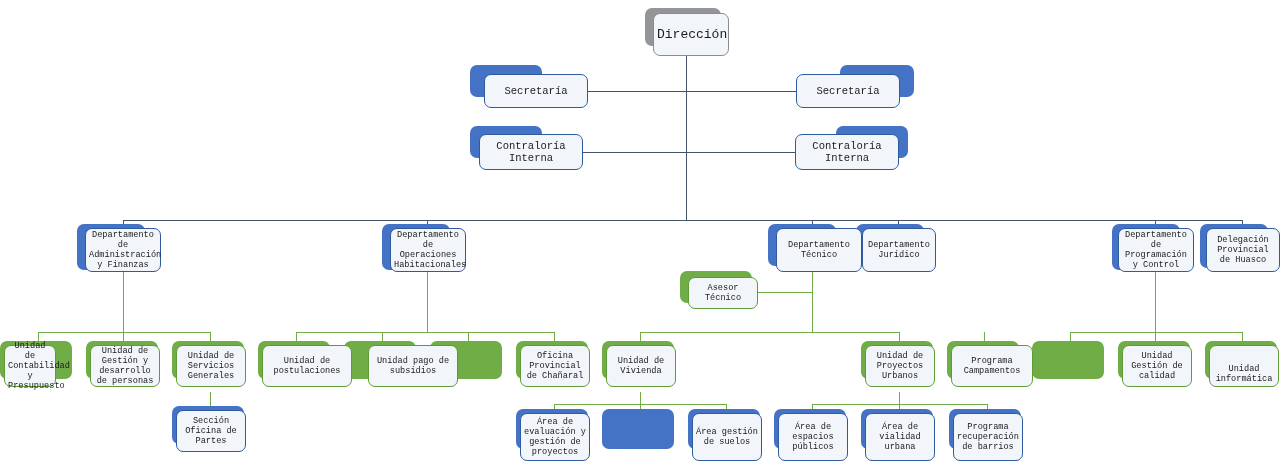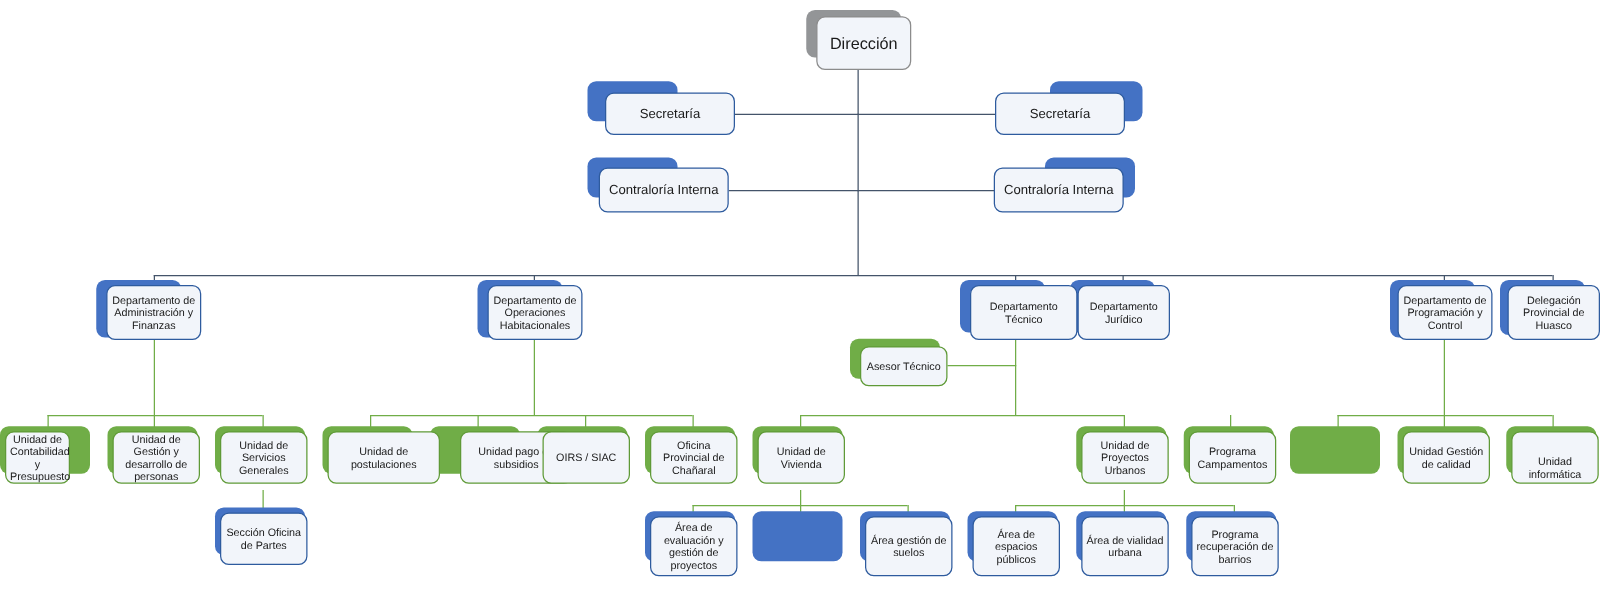--- a/index.html
+++ b/index.html
@@ -28,21 +28,21 @@
     display:flex;
     align-items:center;
     justify-content:center;
     text-align:center;
     background:#F2F5FA;
     color:#1a1a1a;
     line-height:1.18;
     padding:2px 3px;
     z-index:3;
   }
-  .node .txt{display:block;width:100%;}
+  .node .txt{display:block;width:100%;font-family:Liberation Mono, monospace;}
   
   .shadow{
     position:absolute;
     border-radius:7px;
     z-index:1;
   }
   .shadow.blue{background:#4472C4;}
   .shadow.green{background:#70AD47;}
   .shadow.gray{background:#939597;}
 
@@ -204,41 +204,38 @@
   <div class="node ol-green fs-unit" style="left:262px;top:345px;width:90px;height:42px;">
     <span class="txt">Unidad de postulaciones</span>
   </div>
 
   <div class="shadow green" style="left:344px;top:341px;width:72px;height:38px;"></div>
   <div class="node ol-green fs-unit" style="left:348px;top:345px;width:90px;height:42px;margin-left:20px;">
     <span class="txt">Unidad pago de subsidios</span>
   </div>
 
   <div class="shadow green" style="left:430px;top:341px;width:72px;height:38px;"></div>
-  <div class="node ol-green fs-unit" style="left:434px;top:345px;width:70px;height:42px;">
-    <span class="txt">OIRS / SIAC</span>
-  </div>
 
   <div class="shadow green" style="left:516px;top:341px;width:72px;height:38px;"></div>
   <div class="node ol-green fs-unit" style="left:520px;top:345px;width:70px;height:42px;">
     <span class="txt">Oficina Provincial de Chañaral</span>
   </div>
 
   <div class="shadow green" style="left:602px;top:341px;width:72px;height:38px;"></div>
   <div class="node ol-green fs-unit" style="left:606px;top:345px;width:70px;height:42px;">
     <span class="txt">Unidad de Vivienda</span>
   </div>
 
   <div class="shadow green" style="left:861px;top:341px;width:72px;height:38px;"></div>
   <div class="node ol-green fs-unit" style="left:865px;top:345px;width:70px;height:42px;">
     <span class="txt">Unidad de Proyectos Urbanos</span>
   </div>
 
   <div class="shadow green" style="left:947px;top:341px;width:72px;height:38px;"></div>
-  <div class="node ol-green fs-unit" style="left:951px;top:345px;width:70px;height:42px;">
+  <div class="node ol-green fs-unit" style="left:951px;top:345px;width:82px;height:42px;">
     <span class="txt">Programa Campamentos</span>
   </div>
 
   <div class="shadow blue" style="left:516px;top:409px;width:72px;height:40px;"></div>
   <div class="node ol-blue fs-unit" style="left:520px;top:413px;width:70px;height:48px;">
     <span class="txt">Área de evaluación y gestión de proyectos</span>
   </div>
 
   <div class="shadow blue" style="left:602px;top:409px;width:72px;height:40px;"></div>
 

